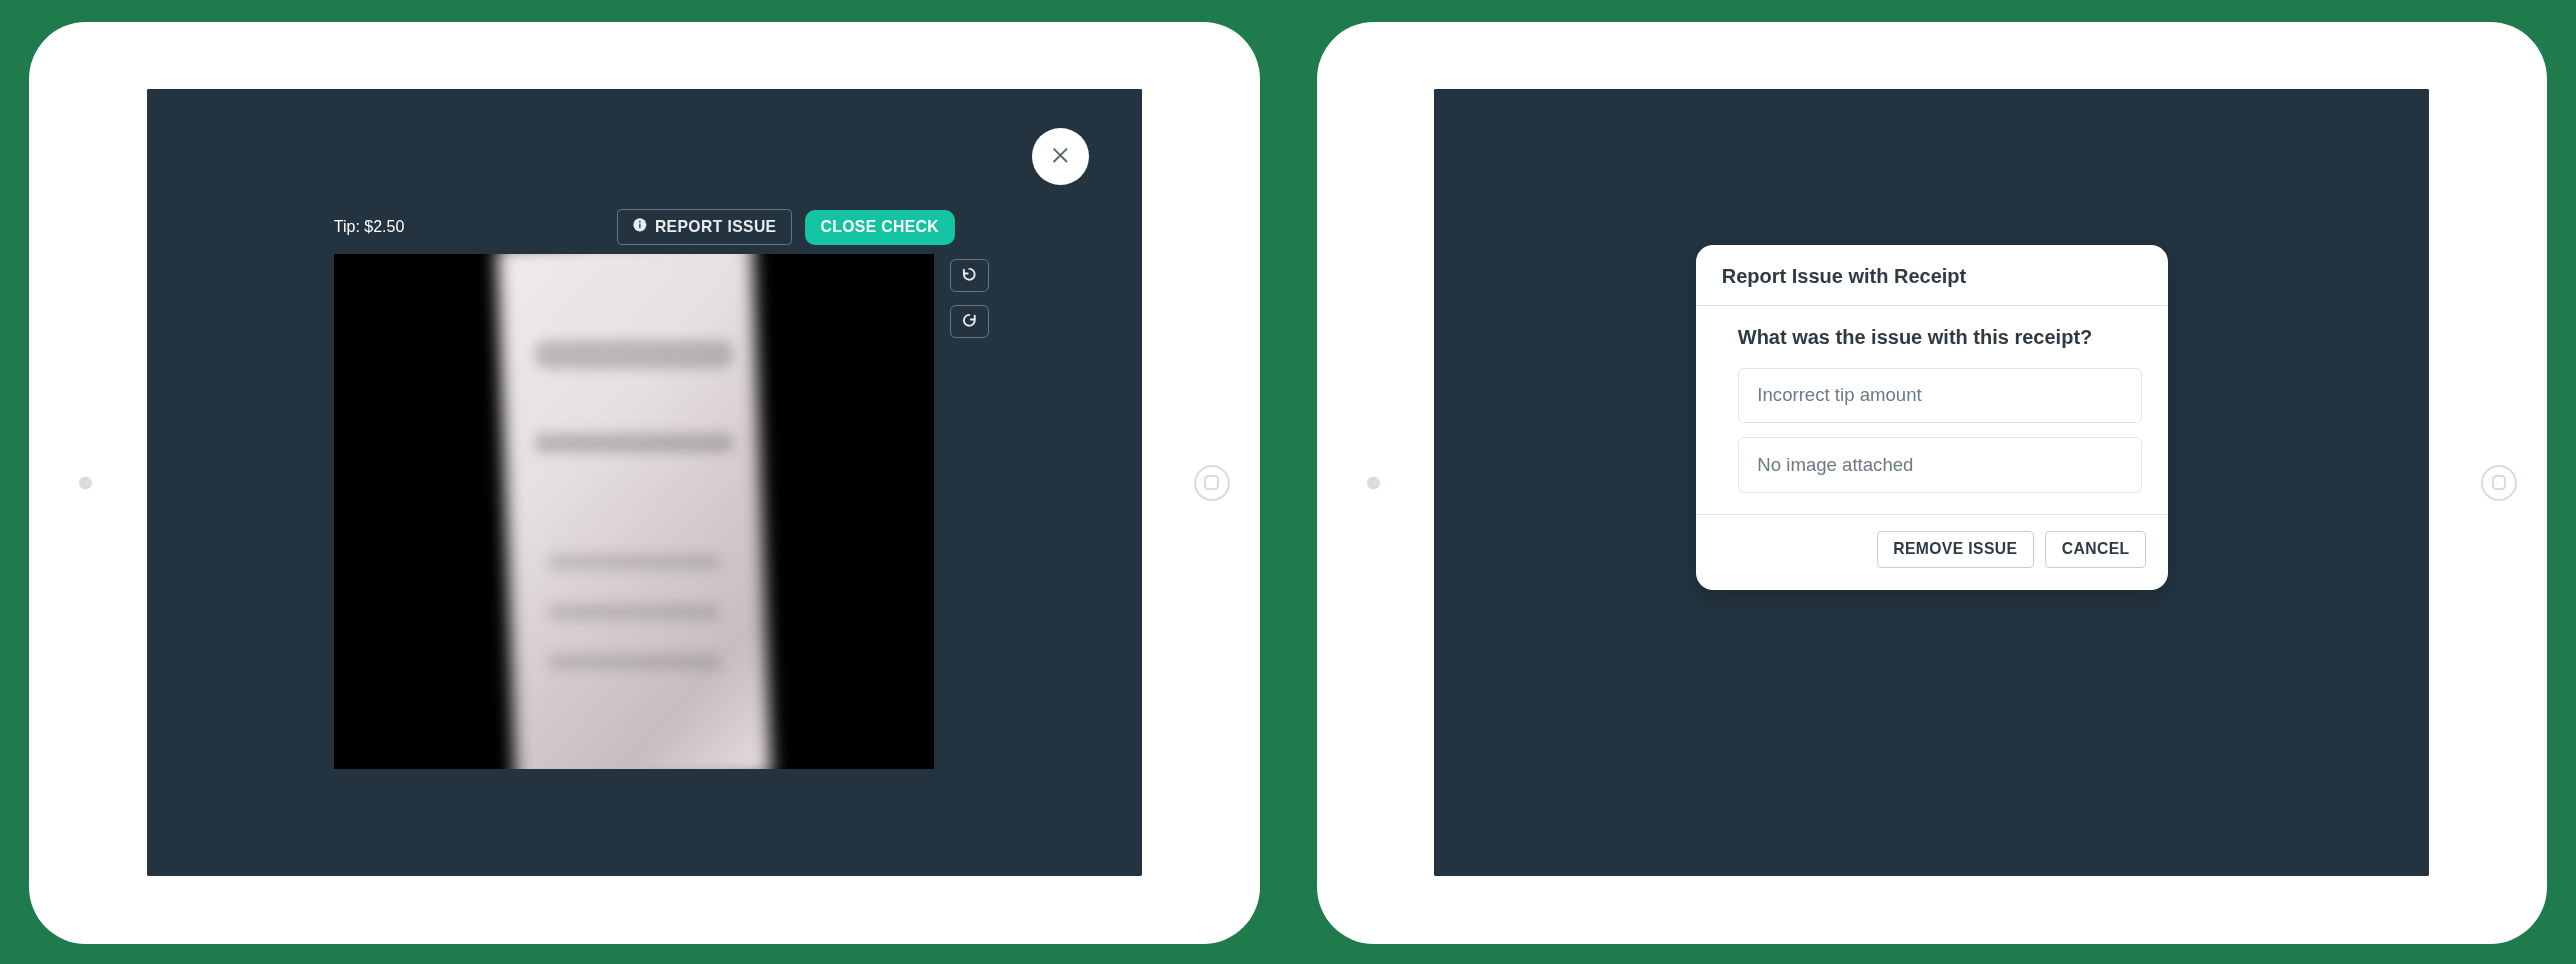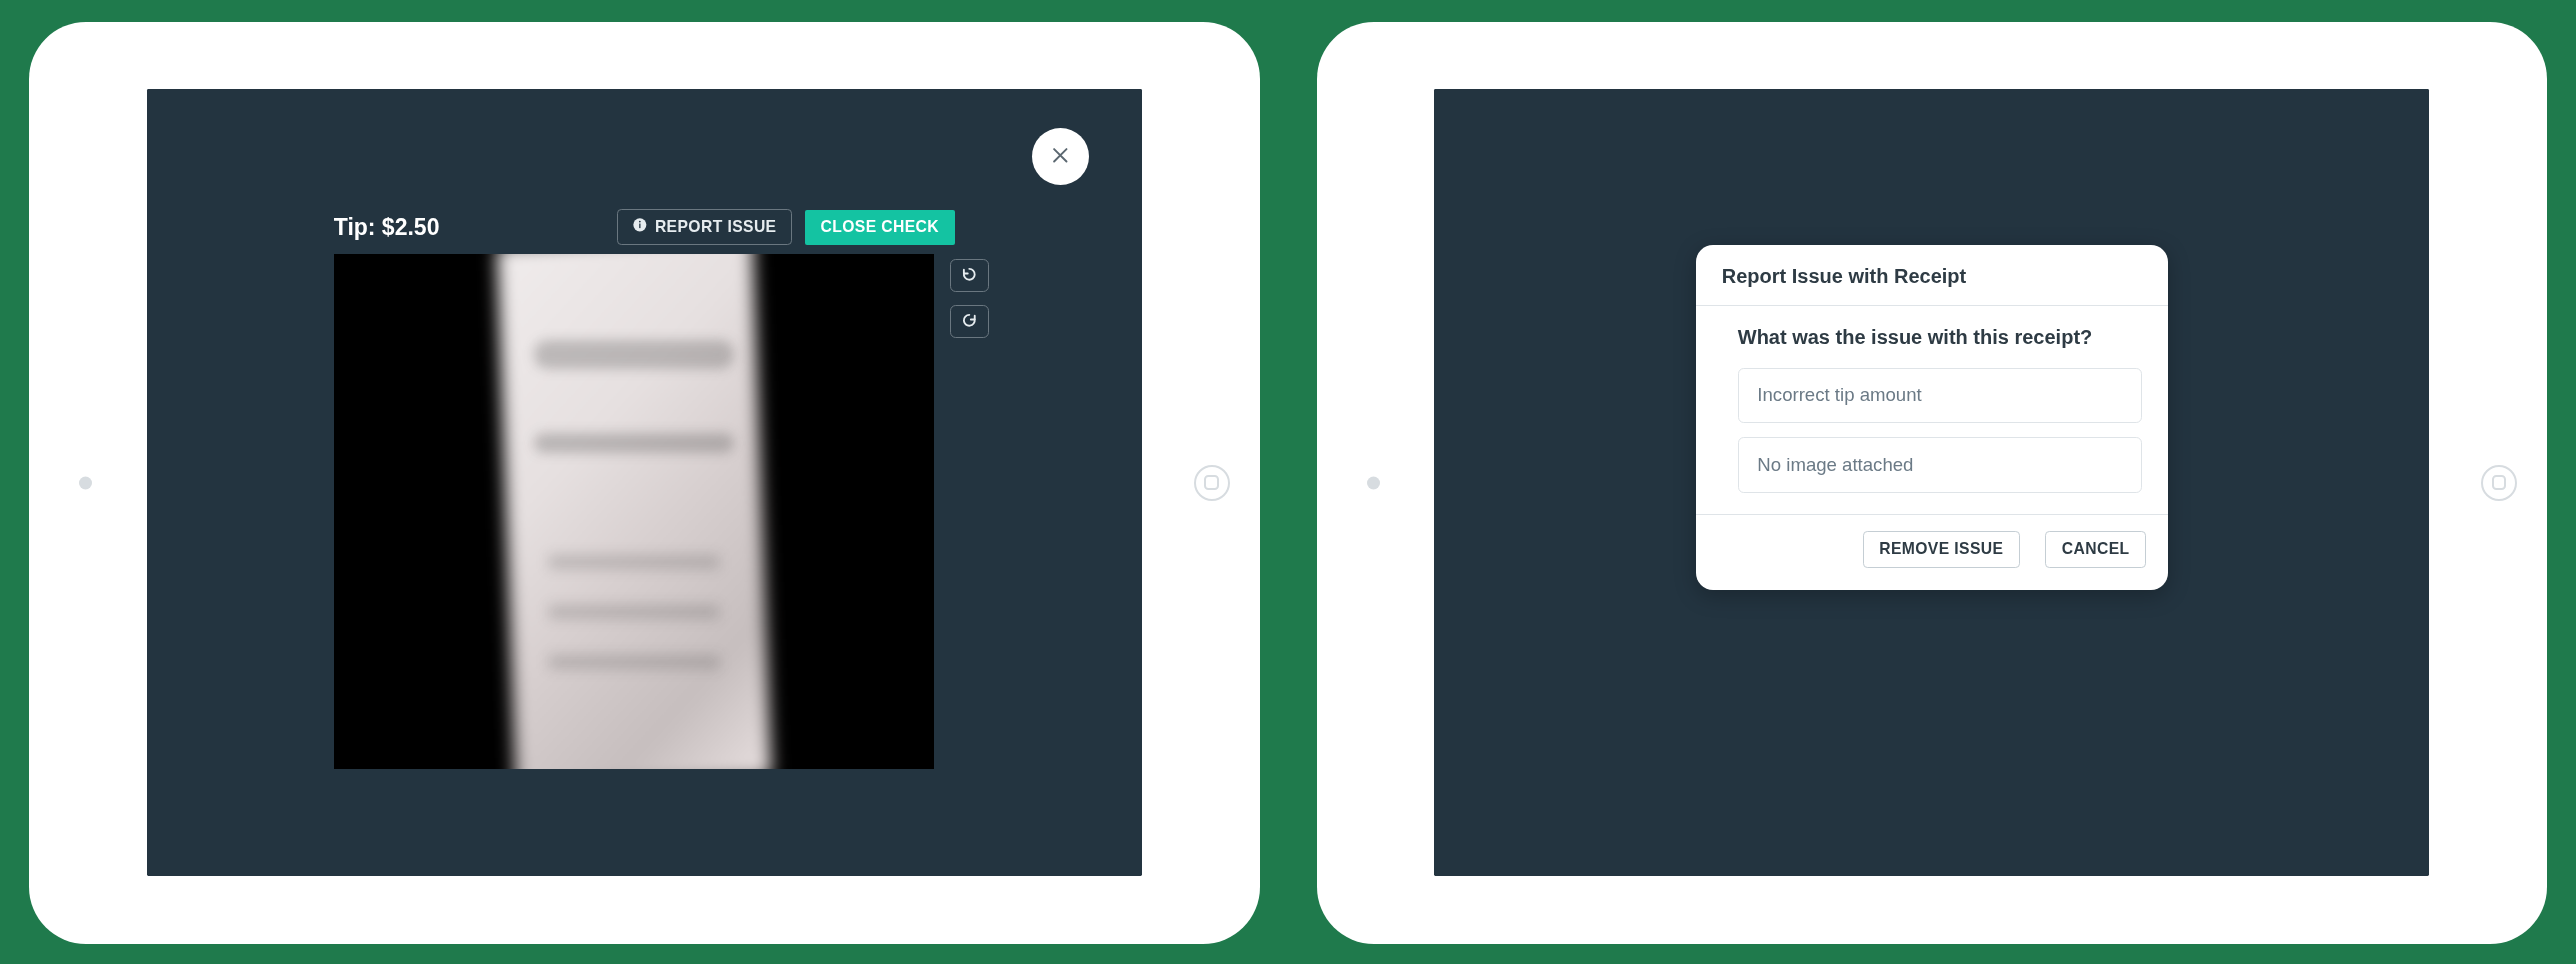--- a/index.html
+++ b/index.html
@@ -84,22 +84,22 @@
     position: absolute;
     top: 120px;
     left: 187px;
     right: 187px;
     display: flex;
     align-items: center;
     justify-content: space-between;
   }
   .tip-text {
     color: #ffffff;
-    font-size: 23px;
-    font-weight: 700;
+    font-size: 16px;
+    font-weight: 400;
   }
   .header-buttons { display: flex; gap: 13px; align-items: flex-end; }
 
   .btn-outline {
     display: inline-flex;
     align-items: center;
     gap: 7.2px;
     padding: 7.2px 14.3px;
     border: 1.4px solid #6a7780;
     border-radius: 4.3px;
@@ -111,21 +111,21 @@
     background: transparent;
   }
   .btn-outline svg { width: 15.7px; height: 15.7px; }
 
   .btn-teal {
     display: inline-flex;
     align-items: center;
     padding: 8.6px 15.7px;
     background: var(--teal);
     border: none;
-    border-radius: 2px;
+    border-radius: 10px;
     color: #ffffff;
     font-size: 15.7px;
     font-weight: 700;
     letter-spacing: 0.4px;
     cursor: pointer;
   }
 
   .receipt-box {
     position: absolute;
     top: 165px;
@@ -220,21 +220,21 @@
   }
   .option.selected {
     background: var(--teal);
     border-color: var(--teal);
     color: #ffffff;
   }
   .modal-footer {
     display: flex;
     justify-content: flex-end;
     padding: 15.7px 21.5px 21.5px;
-    gap: 25px;
+    gap: 11px;
     border-top: 0.7px solid var(--border-light);
   }
   .btn-outline-dark {
     display: inline-flex;
     align-items: center;
     padding: 8.6px 15.7px;
     border: 1.4px solid #c5ced4;
     background: #fff;
     border-radius: 4.3px;
     color: var(--text-dark);

